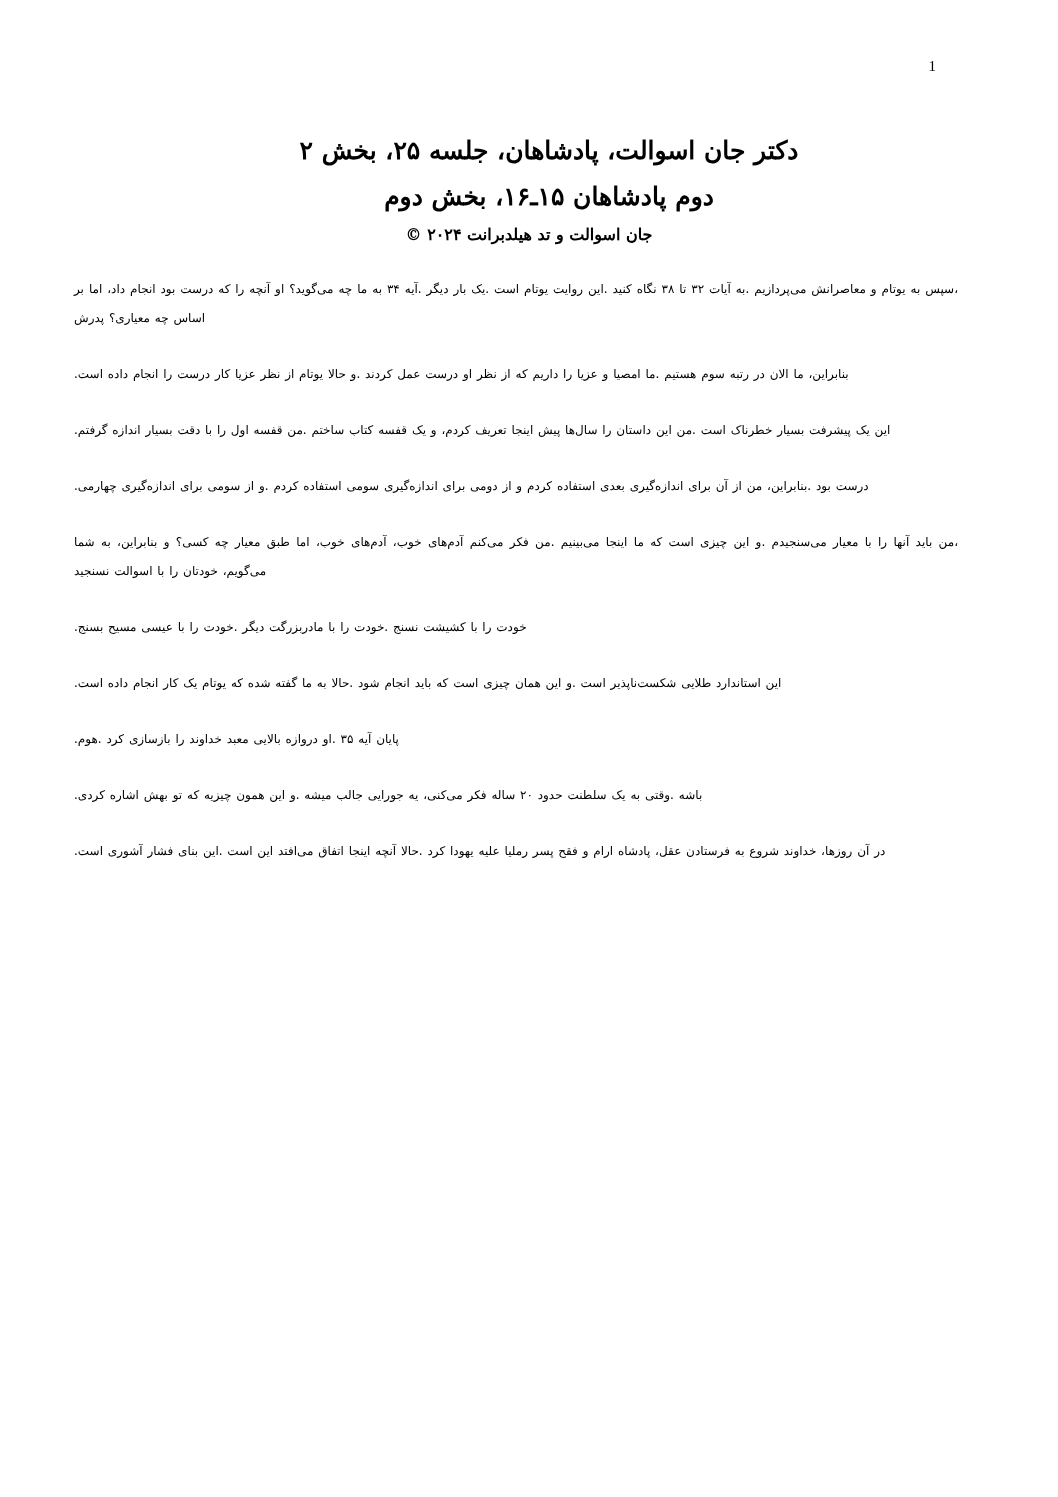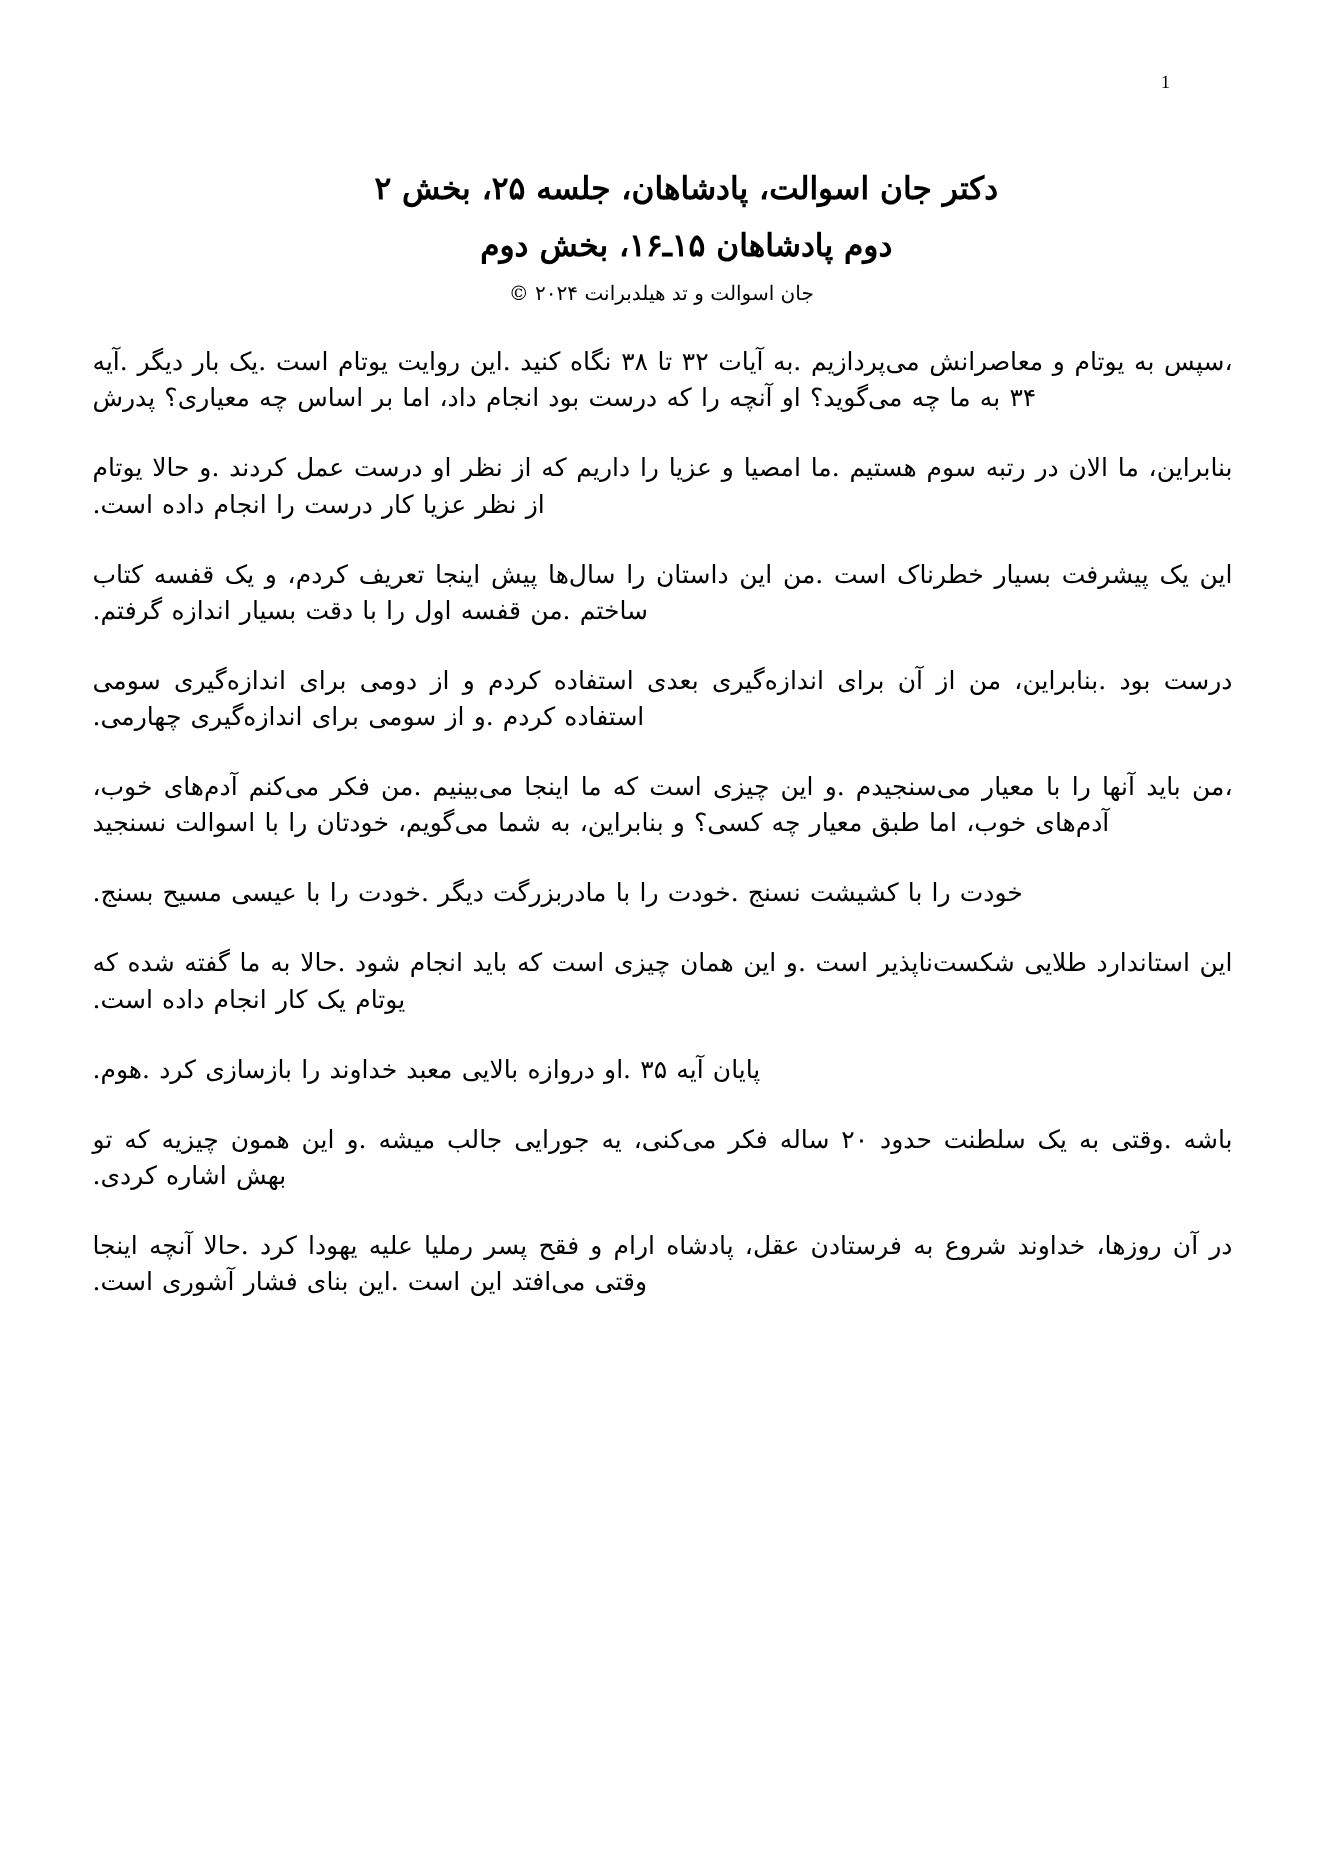--- a/index.html
+++ b/index.html
@@ -34,26 +34,26 @@
     margin: 0;
     font-size: 25px;
     font-weight: bold;
     line-height: 46px;
     padding-left: 40px;
   }
   .byline {
     margin-top: 1px;
     font-size: 16px;
     line-height: 28px;
-    font-weight: normal;
+    font-weight: bold;
   }
   .content {
     direction: rtl;
-    margin: 26px 72px 0 74px;
-    font-size: 20px;
+    margin: 26px 100px 0 74px;
+    font-size: 12px;
     line-height: 29px;
     text-align: justify;
     text-align-last: left;
     word-spacing: 1px;
   }
   .content p {
     margin: 0 0 27px 0;
   }
 </style>
 </head>
@@ -72,16 +72,16 @@
   <div class="content">
     <p>،سپس به یوتام و معاصرانش می‌پردازیم .به آیات ۳۲ تا ۳۸ نگاه کنید .این روایت یوتام است .یک بار دیگر .آیه ۳۴ به ما چه می‌گوید؟ او آنچه را که درست بود انجام داد، اما بر اساس چه معیاری؟ پدرش</p>
     <p>بنابراین، ما الان در رتبه سوم هستیم .ما امصیا و عزیا را داریم که از نظر او درست عمل کردند .و حالا یوتام از نظر عزیا کار درست را انجام داده است.</p>
     <p>این یک پیشرفت بسیار خطرناک است .من این داستان را سال‌ها پیش اینجا تعریف کردم، و یک قفسه کتاب ساختم .من قفسه اول را با دقت بسیار اندازه گرفتم.</p>
     <p>درست بود .بنابراین، من از آن برای اندازه‌گیری بعدی استفاده کردم و از دومی برای اندازه‌گیری سومی استفاده کردم .و از سومی برای اندازه‌گیری چهارمی.</p>
     <p>،من باید آنها را با معیار می‌سنجیدم .و این چیزی است که ما اینجا می‌بینیم .من فکر می‌کنم آدم‌های خوب، آدم‌های خوب، اما طبق معیار چه کسی؟ و بنابراین، به شما می‌گویم، خودتان را با اسوالت نسنجید</p>
     <p>خودت را با کشیشت نسنج .خودت را با مادربزرگت دیگر .خودت را با عیسی مسیح بسنج.</p>
     <p>این استاندارد طلایی شکست‌ناپذیر است .و این همان چیزی است که باید انجام شود .حالا به ما گفته شده که یوتام یک کار انجام داده است.</p>
     <p>پایان آیه ۳۵ .او دروازه بالایی معبد خداوند را بازسازی کرد .هوم.</p>
     <p>باشه .وقتی به یک سلطنت حدود ۲۰ ساله فکر می‌کنی، یه جورایی جالب میشه .و این همون چیزیه که تو بهش اشاره کردی.</p>
-    <p>در آن روزها، خداوند شروع به فرستادن عقل، پادشاه ارام و فقح پسر رملیا علیه یهودا کرد .حالا آنچه اینجا وقتی می‌افتد این است .این بنای فشار آشوری است.</p>
+    <p>در آن روزها، خداوند شروع به فرستادن عقل، پادشاه ارام و فقح پسر رملیا علیه یهودا کرد .حالا آنچه اینجا اتفاق می‌افتد این است .این بنای فشار آشوری است.</p>
   </div>
 
 </div>
 
 </body></html>

